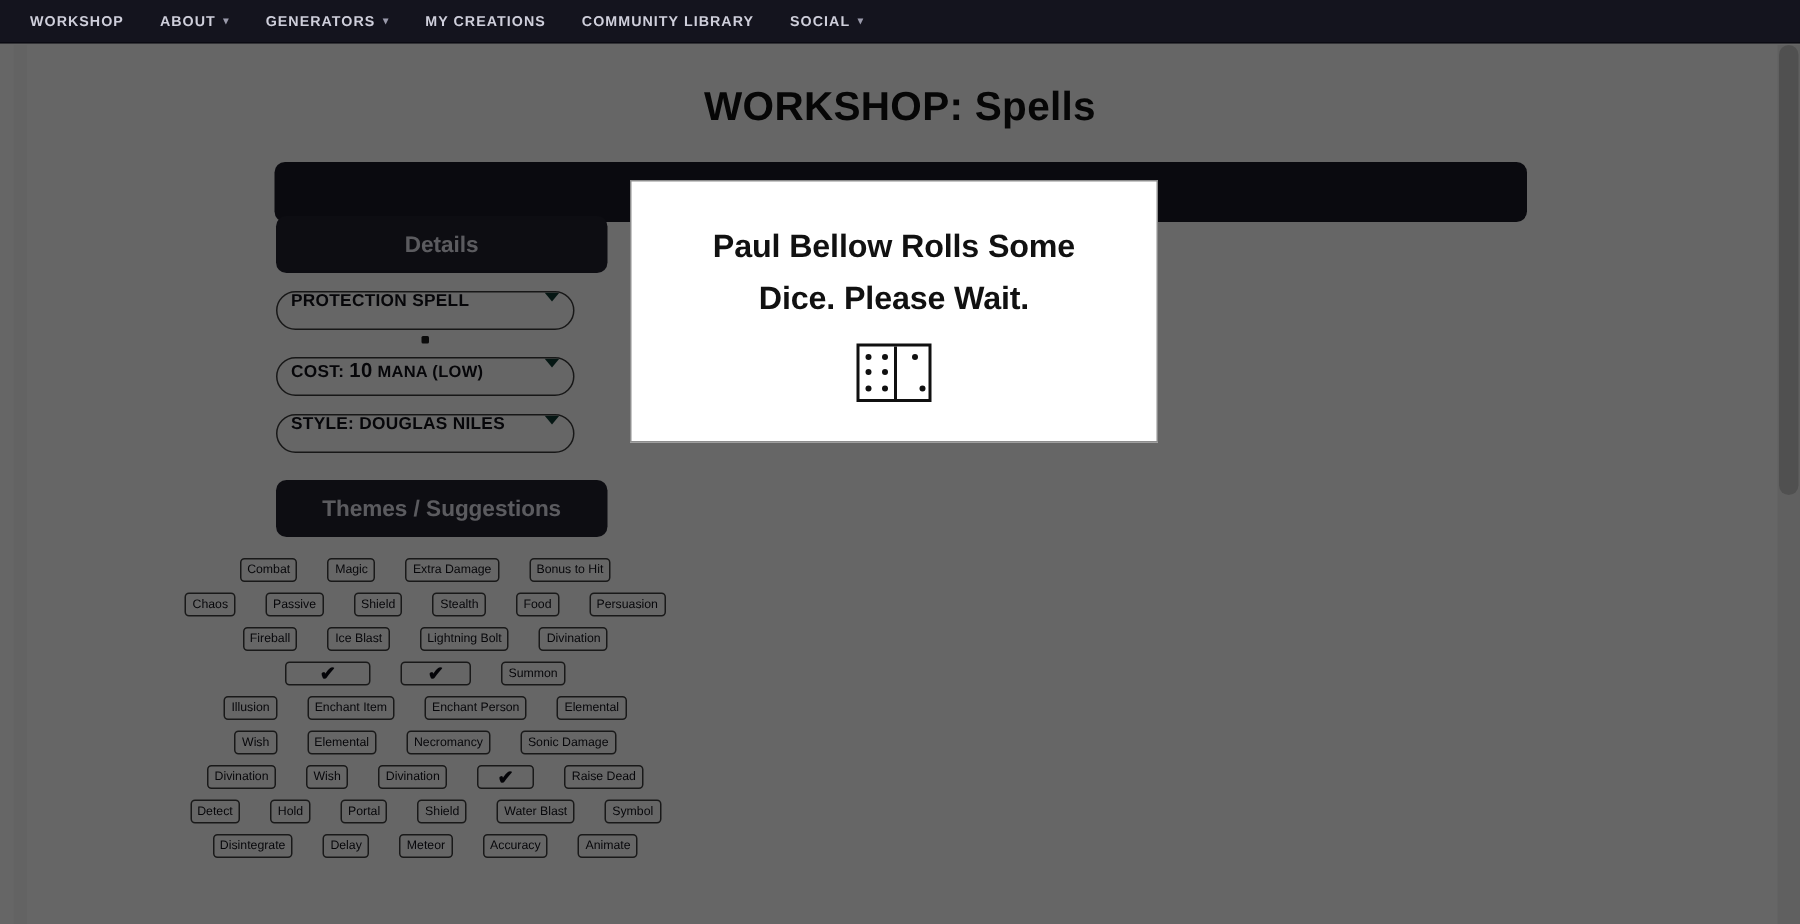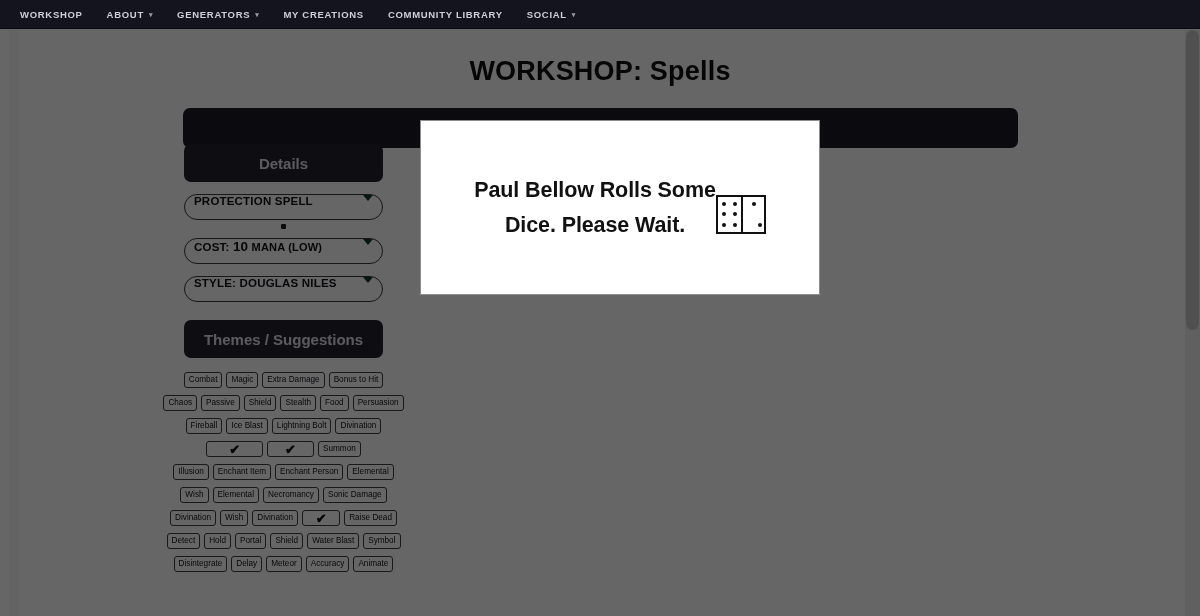--- a/index.html
+++ b/index.html
@@ -92,21 +92,21 @@
 
   
   .left-col {
     position: absolute;
     left: 184px;
     top: 144px;
     width: 199px;
   }
 
   .section-btn {
-    width: 199px;
+    width: 221px;
     height: 38px;
     background: #21212e;
     border: none;
     border-radius: 7px;
     color: #e4e4ee;
     font-size: 15px;
     font-weight: bold;
     cursor: pointer;
     font-family: inherit;
   }
@@ -162,21 +162,21 @@
   .tag-cloud {
     width: 199px;
     margin-top: 14px;
     display: flex;
     flex-direction: column;
     gap: 7px;
   }
   .tag-row {
     display: flex;
     justify-content: center;
-    gap: 4px;
+    gap: 20px;
     flex-wrap: nowrap;
   }
   .tag {
     position: relative;
     border: 1px solid #3f3f3f;
     border-radius: 3px;
     padding: 1px 4px;
     font-size: 8.2px;
     color: #101018;
     white-space: nowrap;
@@ -225,26 +225,27 @@
     height: 587px;
     background: rgba(0, 0, 0, .6);
     z-index: 40;
   }
 
   
   .modal {
     position: absolute;
     left: 420px;
     top: 120px;
-    width: 400px;
+    width: 352px;
     height: 175px;
     background: #ffffff;
     border: 1px solid #8d8d8d;
     z-index: 50;
     display: flex;
+    flex-direction: column;
     align-items: center;
     justify-content: center;
     padding: 0 24px;
   }
   .modal-title {
     font-size: 21.5px;
     font-weight: bold;
     color: #111111;
     text-align: center;
     line-height: 1.6;

